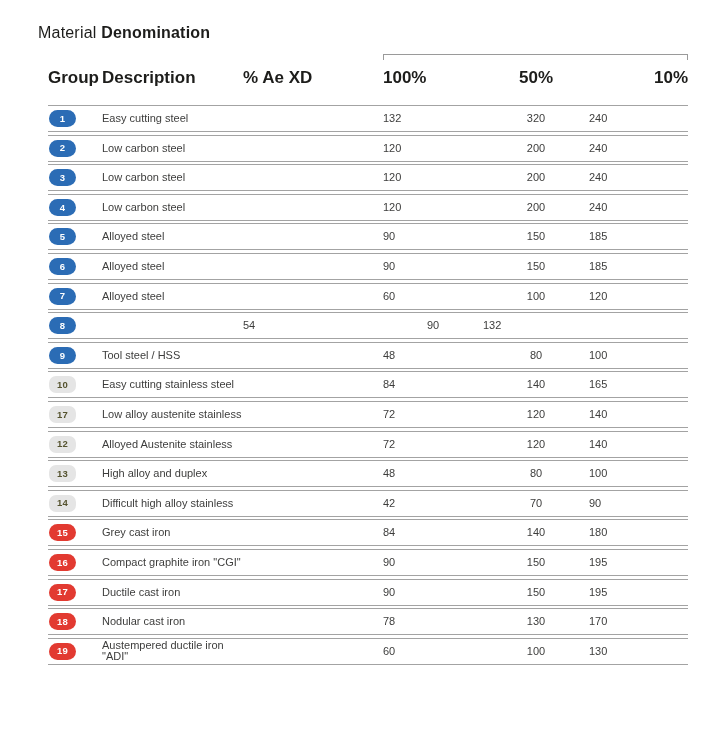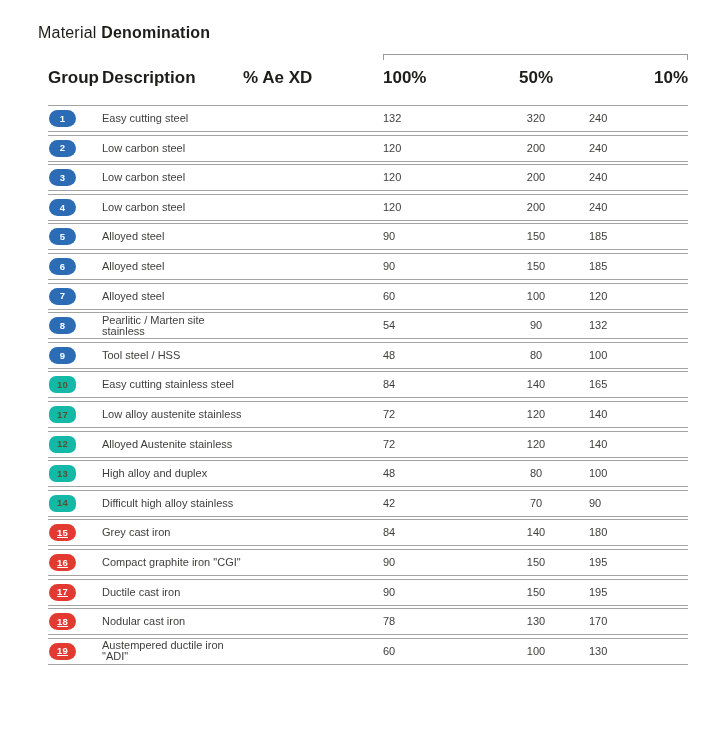--- a/index.html
+++ b/index.html
@@ -69,22 +69,22 @@
     display: inline-flex;
     align-items: center; justify-content: center;
     width: 27px; height: 17px;
     margin-left: 1px;
     border-radius: 9px;
     font-size: 9.5px; font-weight: 700;
     color: #ffffff;
     letter-spacing: 0.2px;
   }
   .badge--blue   { background: #2b6cb5; }
-  .badge--yellow { background: #14b8a6; color: #55532f; border-radius: 7px; }
-  .badge--red    { background: #e23a31; text-decoration: underline; }
+  .badge--yellow { background: #e5e5e5; color: #55532f; border-radius: 7px; }
+  .badge--red    { background: #e23a31; }
 </style>
 </head>
 <body>
 
 <div class="page">
 
   <h1 class="title"><span>Material</span> <span class="bold">Denomination</span></h1>
 
   <div class="table">
 
@@ -158,21 +158,20 @@
         <div class="cell"><span class="badge badge--blue">7</span></div>
         <div class="cell">Alloyed steel</div>
         <div class="cell"></div>
         <div class="cell v100">60</div>
         <div class="cell v50">100</div>
         <div class="cell v10">120</div>
       </div>
 
       <div class="grid row">
         <div class="cell"><span class="badge badge--blue">8</span></div>
-        <div class="cell">Pearlitic / Marten site stainless</div>
         <div class="cell"></div>
         <div class="cell v100">54</div>
         <div class="cell v50">90</div>
         <div class="cell v10">132</div>
       </div>
 
       <div class="grid row">
         <div class="cell"><span class="badge badge--blue">9</span></div>
         <div class="cell">Tool steel / HSS</div>
         <div class="cell"></div>

